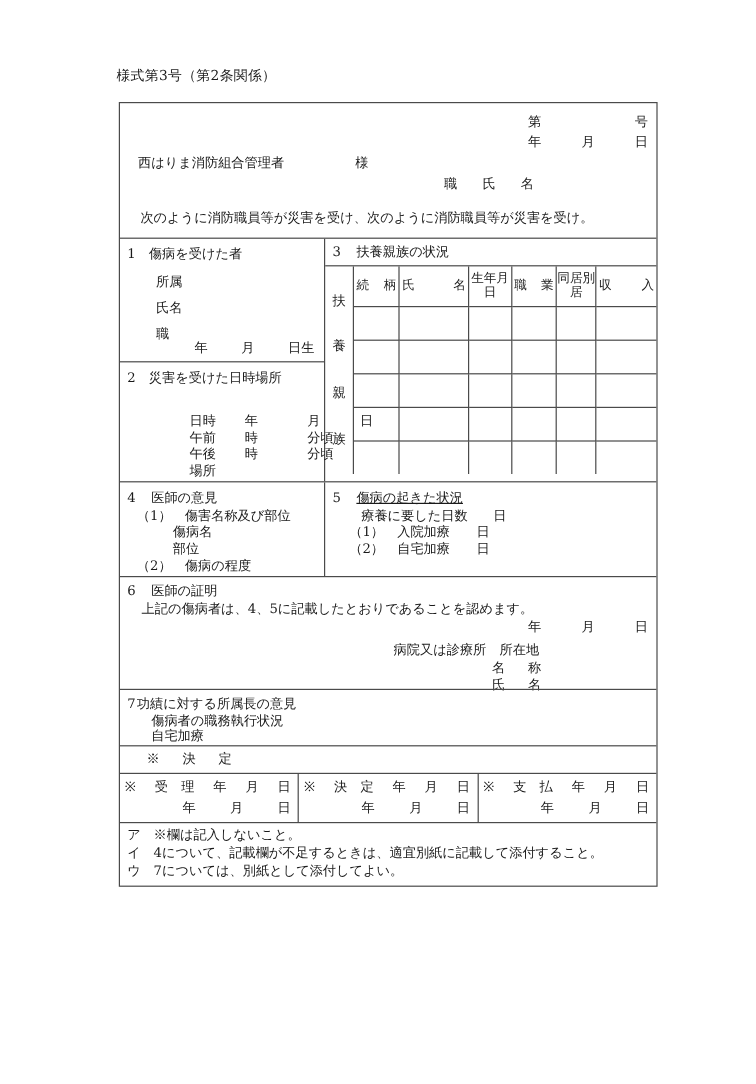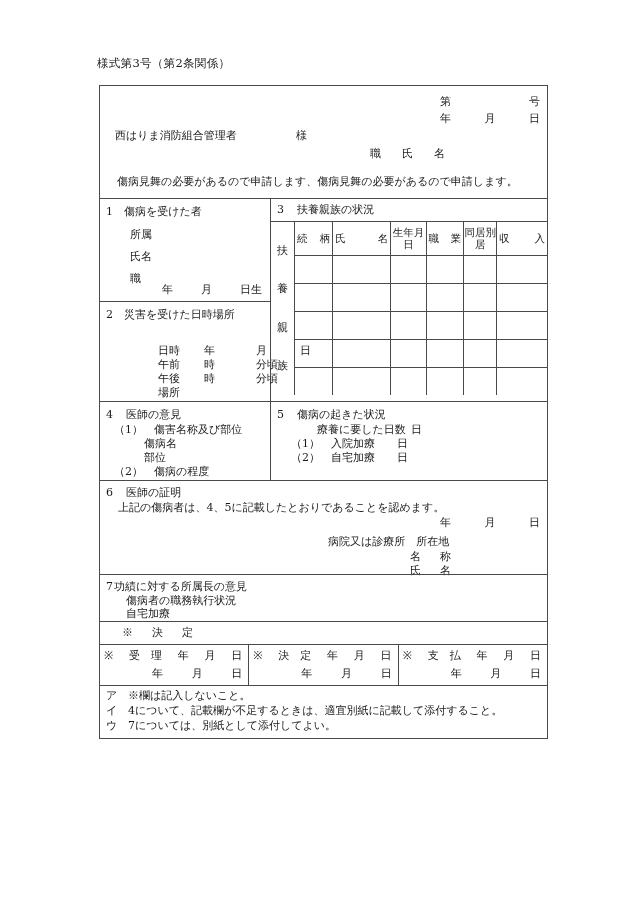--- a/index.html
+++ b/index.html
@@ -292,21 +292,21 @@
         <span>号</span>
       </div>
       <div class="hdr-date">
         <span>年</span>
         <span>月</span>
         <span>日</span>
       </div>
       <div class="hdr-addressee">西はりま消防組合管理者</div>
       <div class="hdr-sama">様</div>
       <div class="hdr-shimei">職　氏　名</div>
-      <div class="hdr-statement">傷病見舞の必要があるので申請します、傷病見舞の必要があるので申請します。</div>
+      <div class="hdr-statement">次のように消防職員等が災害を受け、次のように消防職員等が災害を受け。</div>
     </div>
 
     <div class="mid-row bt">
 
       <div class="col-left">
 
         <div class="sec1">
           <div class="sec1-num">1</div>
           <div class="sec1-l1">傷病を受けた者</div>
           <div class="sec1-l2">所属</div>
@@ -463,22 +463,22 @@
       <div class="sec4">
         <span class="ln" style="top:5px;left:6px;">4</span>
         <span class="ln" style="top:5px;left:26px;">医師の意見</span>
         <span class="ln" style="top:20px;left:14px;text-align:center;">（1）　傷害名称及び部位</span>
         <span class="ln" style="top:34px;left:44px;">傷病名</span>
         <span class="ln" style="top:48px;left:44px;">部位</span>
         <span class="ln" style="top:62px;left:14px;">（2）　傷病の程度</span>
       </div>
       <div class="sec5 bl">
         <span class="ln" style="top:5px;left:6px;">5</span>
-        <span class="ln" style="top:5px;left:26px;">傷病の起きた状況</span>
-        <span class="ln" style="top:20px;left:46px;">療養に要した日数</span>
+        <span class="ln" style="top:5px;left:26px;text-decoration:underline;">傷病の起きた状況</span>
+        <span class="ln" style="top:20px;left:30px;">療養に要した日数</span>
         <span class="ln" style="top:20px;left:140px;">日</span>
         <span class="ln" style="top:34px;left:20px;">（1）　入院加療</span>
         <span class="ln" style="top:34px;left:126px;">日</span>
         <span class="ln" style="top:48px;left:20px;">（2）　自宅加療</span>
         <span class="ln" style="top:48px;left:126px;">日</span>
       </div>
     </div>
 
     <div class="sec6 bt">
       <span class="ln" style="top:4px;left:6px;">6</span>

